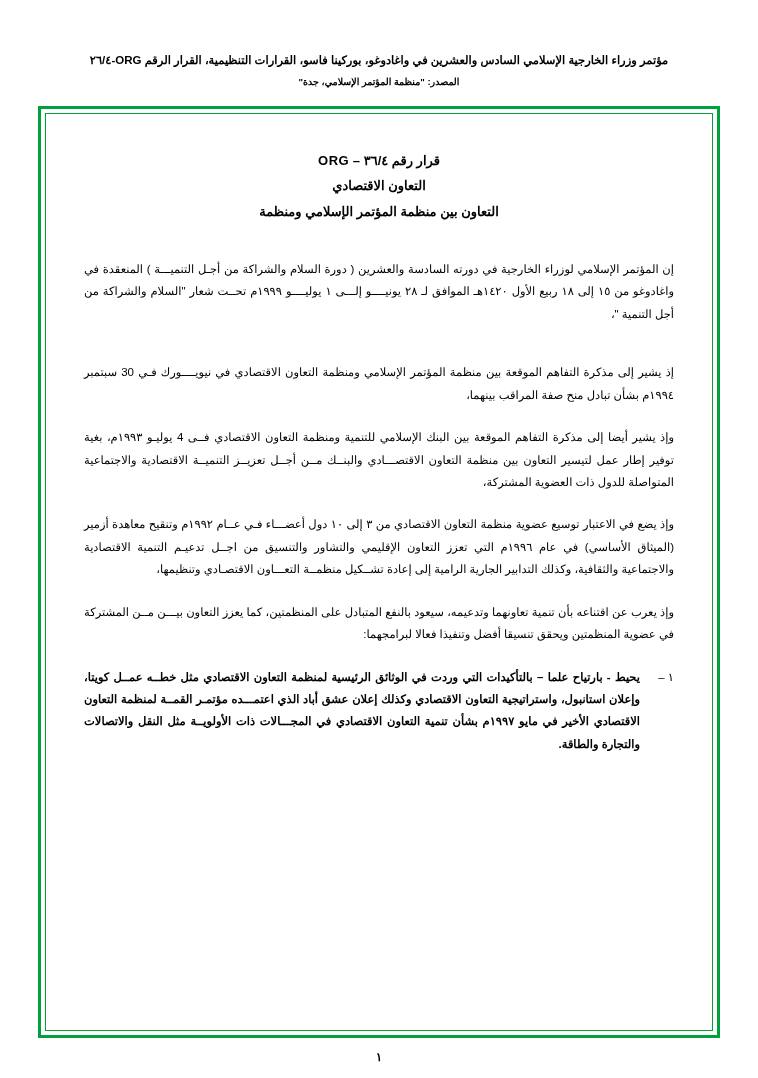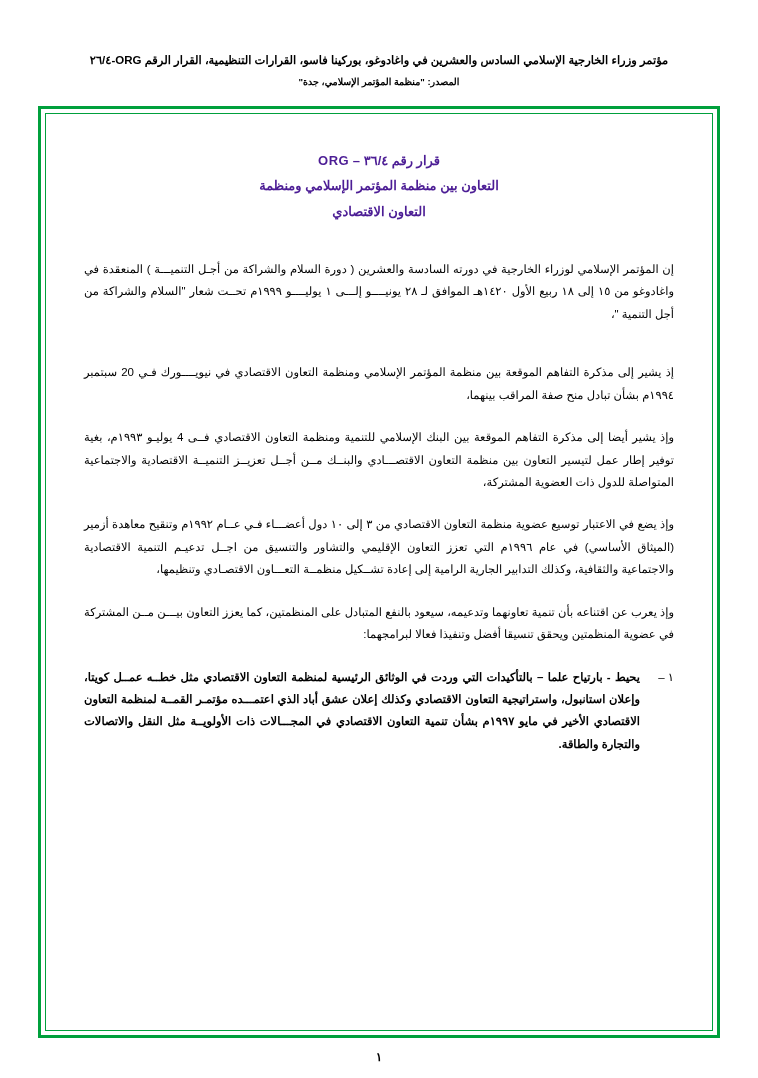--- a/index.html
+++ b/index.html
@@ -69,21 +69,21 @@
 
   
   .title-block {
     text-align: center;
     margin-bottom: 34px;
   }
   .title-line {
     font-size: 13px;
     font-weight: bold;
     line-height: 1.95;
-    color: #4c1d95;
+    color: #000000;
   }
   .title-line.t1 { letter-spacing: 0.5px; }
   .title-line.t2 { letter-spacing: 0.5px; }
   .title-line.t3 { letter-spacing: 0.3px; }
   .title-line.t4 { letter-spacing: 0.3px; }
 
   
   p.para {
     font-size: 11.5px;
     line-height: 1.95;
@@ -135,26 +135,26 @@
     <div class="header-line1">مؤتمر وزراء الخارجية الإسلامي السادس والعشرين في واغادوغو، بوركينا فاسو، القرارات التنظيمية، القرار الرقم ORG-٢٦/٤</div>
     <div class="header-line2">المصدر:  "منظمة المؤتمر الإسلامي، جدة"</div>
   </div>
 
   <div class="frame">
     <div class="frame-inner">
       <div class="content">
 
         <div class="title-block">
           <div class="title-line t1">قرار رقم ٣٦/٤ – ORG</div>
+          <div class="title-line t4">التعاون الاقتصادي</div>
           <div class="title-line t3">التعاون بين منظمة المؤتمر الإسلامي ومنظمة</div>
-          <div class="title-line t4">التعاون الاقتصادي</div>
         </div>
 
         <p class="para gap-big">إن المؤتمر الإسلامي لوزراء الخارجية في دورته السادسة والعشرين ( دورة السلام والشراكة من أجـل التنميـــة ) المنعقدة في واغادوغو من ١٥ إلى ١٨ ربيع الأول ١٤٢٠هـ الموافق لـ ٢٨ يونيــــو إلـــى ١ يوليــــو ١٩٩٩م تحــت شعار "السلام والشراكة من أجل التنمية "،</p>
-        <p class="para">إذ يشير إلى مذكرة التفاهم الموقعة بين منظمة المؤتمر الإسلامي ومنظمة التعاون الاقتصادي في نيويــــورك فـي 20 سبتمبر ١٩٩٤م بشأن تبادل منح صفة المراقب بينهما،</p>
+        <p class="para">إذ يشير إلى مذكرة التفاهم الموقعة بين منظمة المؤتمر الإسلامي ومنظمة التعاون الاقتصادي في نيويــــورك فـي 30 سبتمبر ١٩٩٤م بشأن تبادل منح صفة المراقب بينهما،</p>
         <p class="para">وإذ يشير أيضا إلى مذكرة التفاهم الموقعة بين البنك الإسلامي للتنمية ومنظمة التعاون الاقتصادي فــى 4 يوليـو ١٩٩٣م، بغية توفير إطار عمل لتيسير التعاون بين منظمة التعاون الاقتصـــادي والبنــك مــن أجــل تعزيــز التنميــة الاقتصادية والاجتماعية المتواصلة للدول ذات العضوية المشتركة،</p>
         <p class="para">وإذ يضع في الاعتبار توسيع عضوية منظمة التعاون الاقتصادي من ٣ إلى ١٠ دول أعضـــاء فـي عــام ١٩٩٢م وتنقيح معاهدة أزمير (الميثاق الأساسي) في عام ١٩٩٦م التي تعزز التعاون الإقليمي والتشاور والتنسيق من اجــل تدعيـم التنمية الاقتصادية والاجتماعية والثقافية، وكذلك التدابير الجارية الرامية إلى إعادة تشــكيل منظمــة التعـــاون الاقتصـادي وتنظيمها،</p>
         <p class="para">وإذ يعرب عن اقتناعه بأن تنمية تعاونهما وتدعيمه، سيعود بالنفع المتبادل على المنظمتين، كما يعزز التعاون بيـــن مــن المشتركة في عضوية المنظمتين ويحقق تنسيقا أفضل وتنفيذا فعالا لبرامجهما:</p>
 
         <div class="list-item">
           <div class="list-num">١ –</div>
           <div class="list-body">يحيط - بارتياح علما – بالتأكيدات التي وردت في الوثائق الرئيسية لمنظمة التعاون الاقتصادي مثل خطــه عمــل كويتا، وإعلان استانبول، واستراتيجية التعاون الاقتصادي وكذلك إعلان عشق أباد الذي اعتمـــده مؤتمـر القمــة لمنظمة التعاون الاقتصادي الأخير في مايو ١٩٩٧م بشأن  تنمية التعاون الاقتصادي في المجـــالات ذات الأولويــة مثل النقل والاتصالات والتجارة والطاقة.</div>
         </div>
 
       </div>

